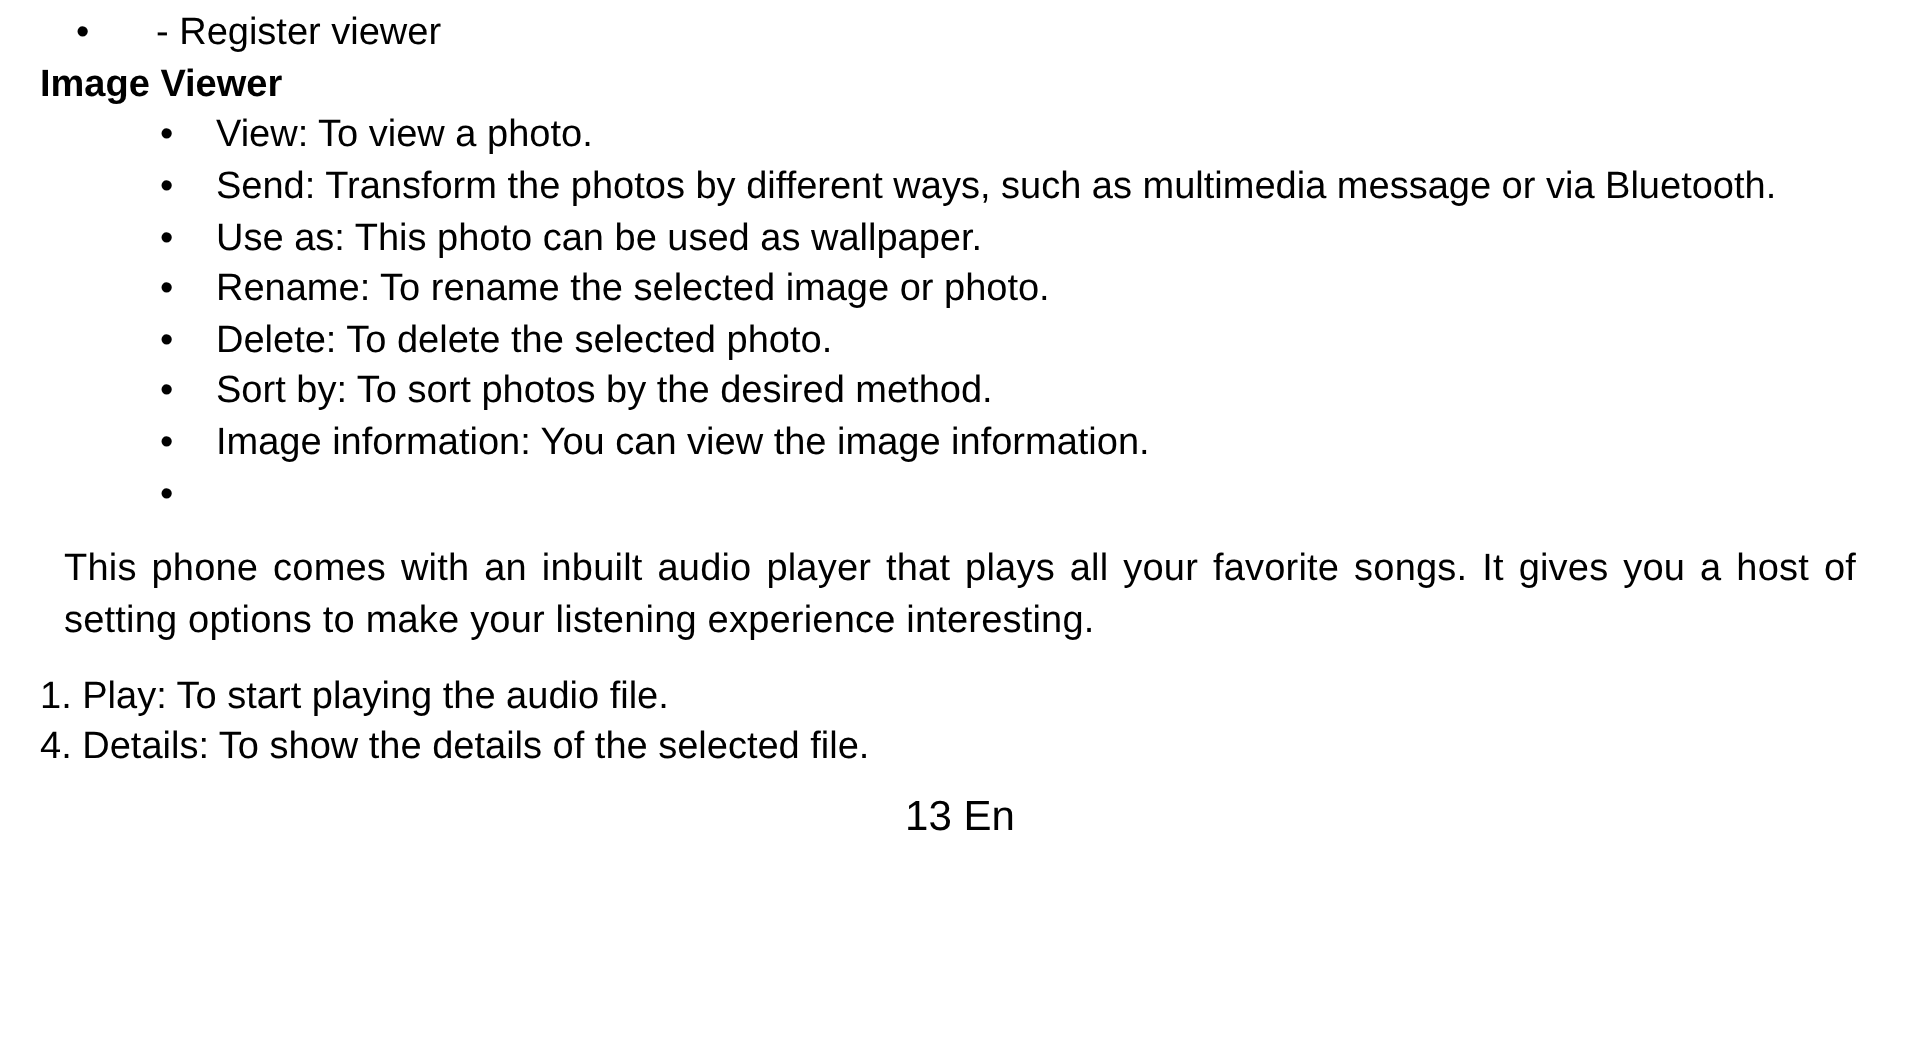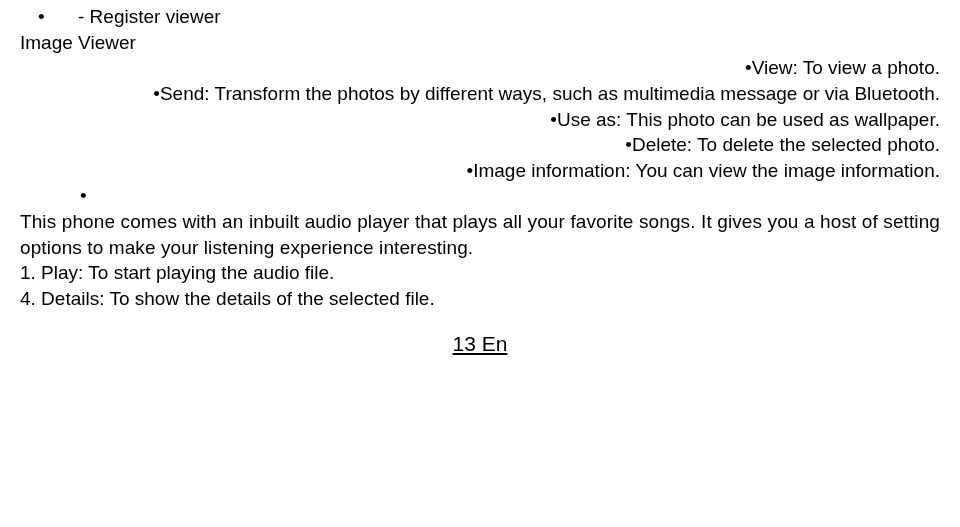--- a/index.html
+++ b/index.html
@@ -20,71 +20,71 @@
     margin-left: 18px;
   }
   .bullet-top::before {
     content: "•";
     display: inline-block;
     width: 40px;
     text-align: left;
     margin-left: 0;
   }
   .heading {
-    font-weight: normal;
+    font-weight: bold;
     margin: 0;
   }
   .intro {
     margin: 0;
   }
   .option-line {
     margin-left: 60px;
-    text-align: right;
   }
   .option-line::before {
     content: "•";
     display: inline-block;
     width: 28px;
   }
   .option-empty {
     margin-left: 60px;
   }
   .option-empty::before {
     content: "•";
     display: inline-block;
     width: 28px;
   }
   .para {
-    margin: 0;
+    margin: 12px;
     text-align: justify;
     letter-spacing: 0.1px;
   }
   .numline {
     margin: 0;
   }
   .pagenum {
     text-align: center;
     font-size: 21px;
-    margin-top: 18px;
-    text-decoration: underline;
+    margin-top: 8px;
   }
 </style>
 </head>
 <body>
 
 <div class="page">
 
   <div class="bullet-top">- Register viewer</div>
 
   <div class="heading">Image Viewer</div>
 
   <div class="option-line">View: To view a photo.</div>
   <div class="option-line">Send: Transform the photos by different ways, such as multimedia message or via Bluetooth.</div>
   <div class="option-line">Use as: This photo can be used as wallpaper.</div>
+  <div class="option-line">Rename: To rename the selected image or photo.</div>
   <div class="option-line">Delete: To delete the selected photo.</div>
+  <div class="option-line">Sort by: To sort photos by the desired method.</div>
   <div class="option-line">Image information: You can view the image information.</div>
   <div class="option-empty"></div>
 
   <div class="para">This phone comes with an inbuilt audio player that plays all your favorite songs. It gives you a host of setting options to make your listening experience interesting.</div>
   <div class="numline">1. Play: To start playing the audio file.</div>
   <div class="numline">4. Details: To show the details of the selected file.</div>
 
   <div class="pagenum">13 En</div>
 </div>
 

